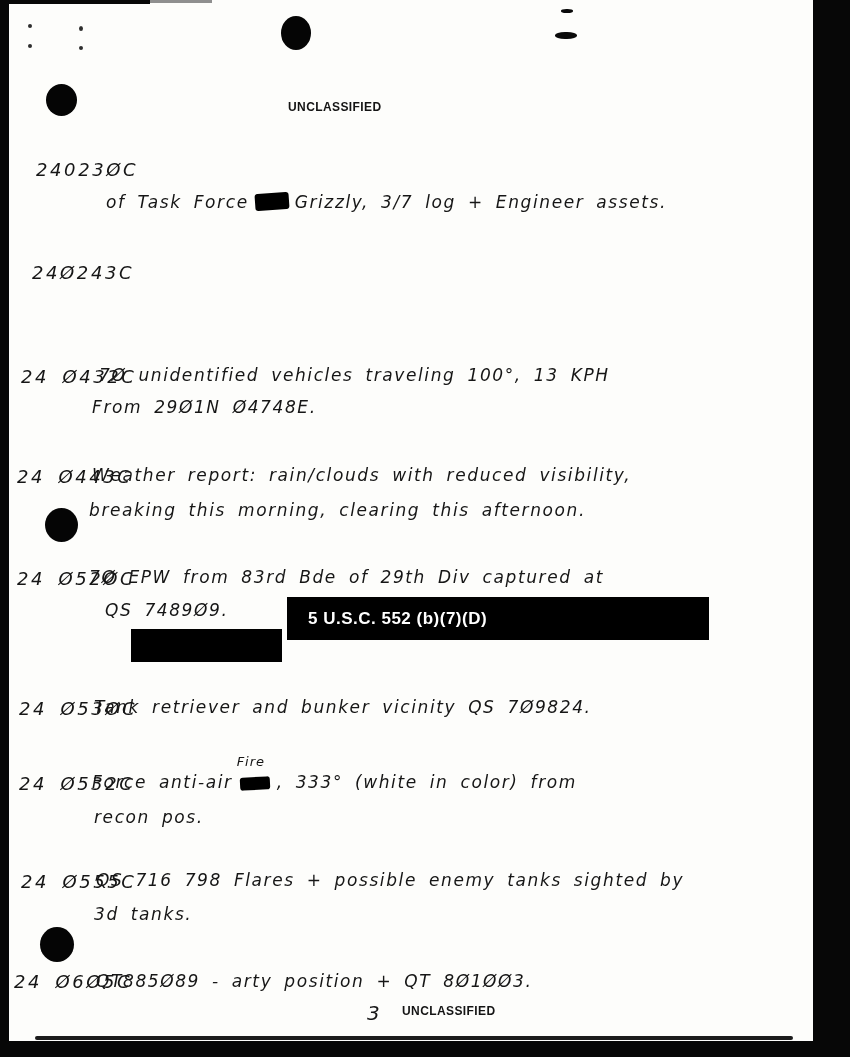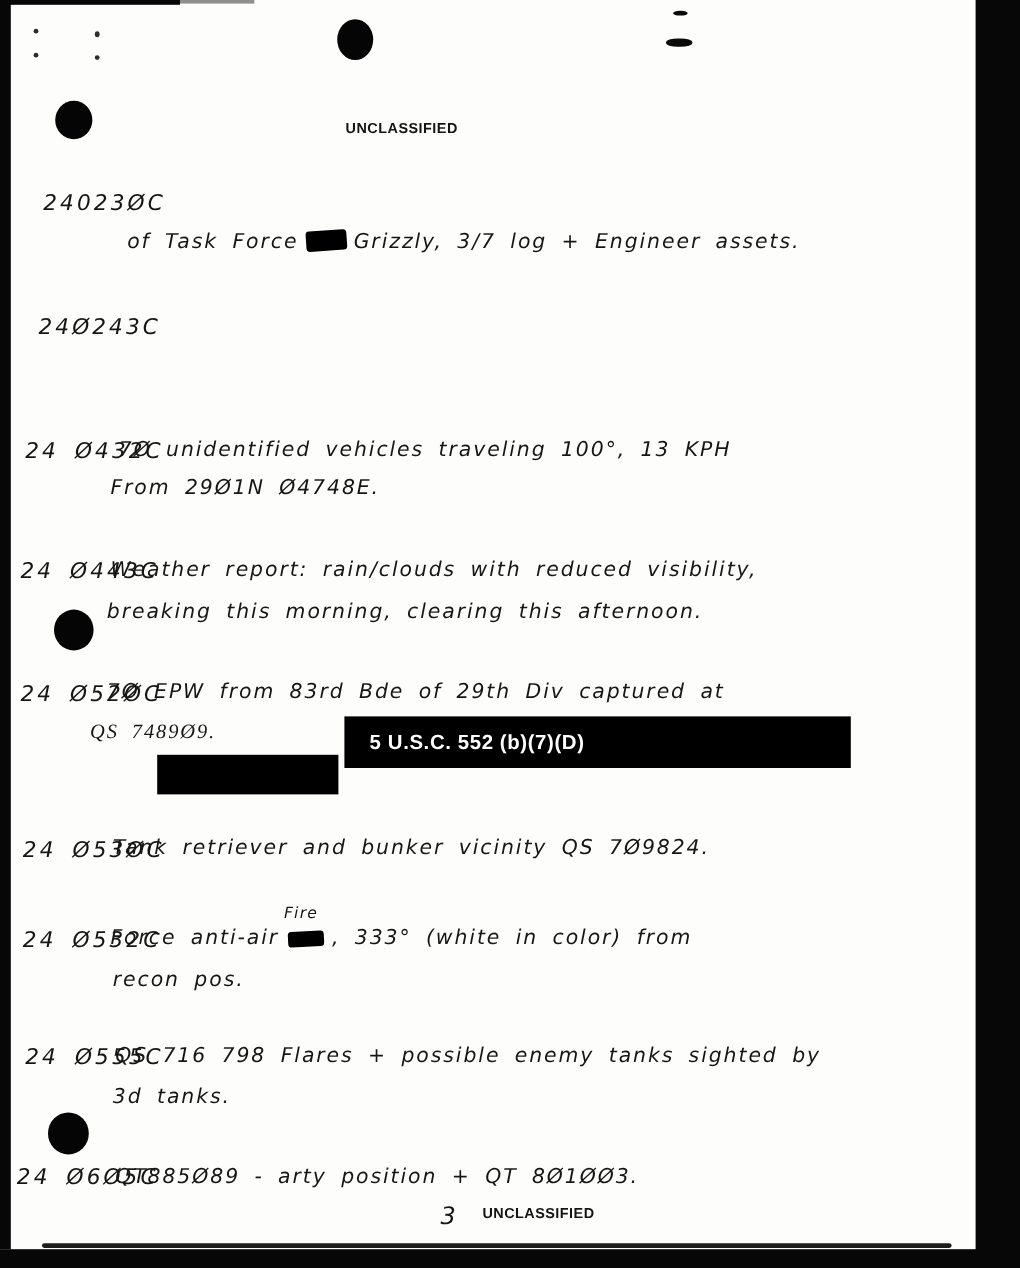--- a/index.html
+++ b/index.html
@@ -74,21 +74,21 @@
   <div class="hw ts" style="left:21px;top:366px;">24 Ø432C</div>
   <div class="hw" style="left:99px;top:364px;">7Ø unidentified vehicles traveling 100°, 13 KPH</div>
   <div class="hw" style="left:92px;top:396px;">From 29Ø1N Ø4748E.</div>
 
   <div class="hw ts" style="left:17px;top:466px;">24 Ø443C</div>
   <div class="hw" style="left:89px;top:499px;">breaking this morning, clearing this afternoon.</div>
   <div class="hw" style="left:92px;top:464px;">Weather report: rain/clouds with reduced visibility,</div>
 
   <div class="hw ts" style="left:17px;top:568px;">24 Ø52ØC</div>
   <div class="hw" style="left:89px;top:566px;">7Ø EPW from 83rd Bde of 29th Div captured at</div>
-  <div class="hw" style="left:75px;top:599px;font-family:Liberation Serif, serif;">QS 7489Ø9.</div>
+  <div class="hw" style="left:105px;top:599px;">QS 7489Ø9.</div>
 
   <div class="redact" style="left:131px;top:629px;width:151px;height:33px;"></div>
   <div class="redact" style="left:287px;top:597px;width:422px;height:43px;">
     <div class="redact-label">5 U.S.C. 552 (b)(7)(D)</div>
   </div>
 
   <div class="hw ts" style="left:19px;top:698px;text-align:right;">24 Ø53ØC</div>
   <div class="hw" style="left:94px;top:696px;">Tank retriever and bunker vicinity QS 7Ø9824.</div>
 
   <div class="hw ts" style="left:19px;top:773px;">24 Ø532C</div>

